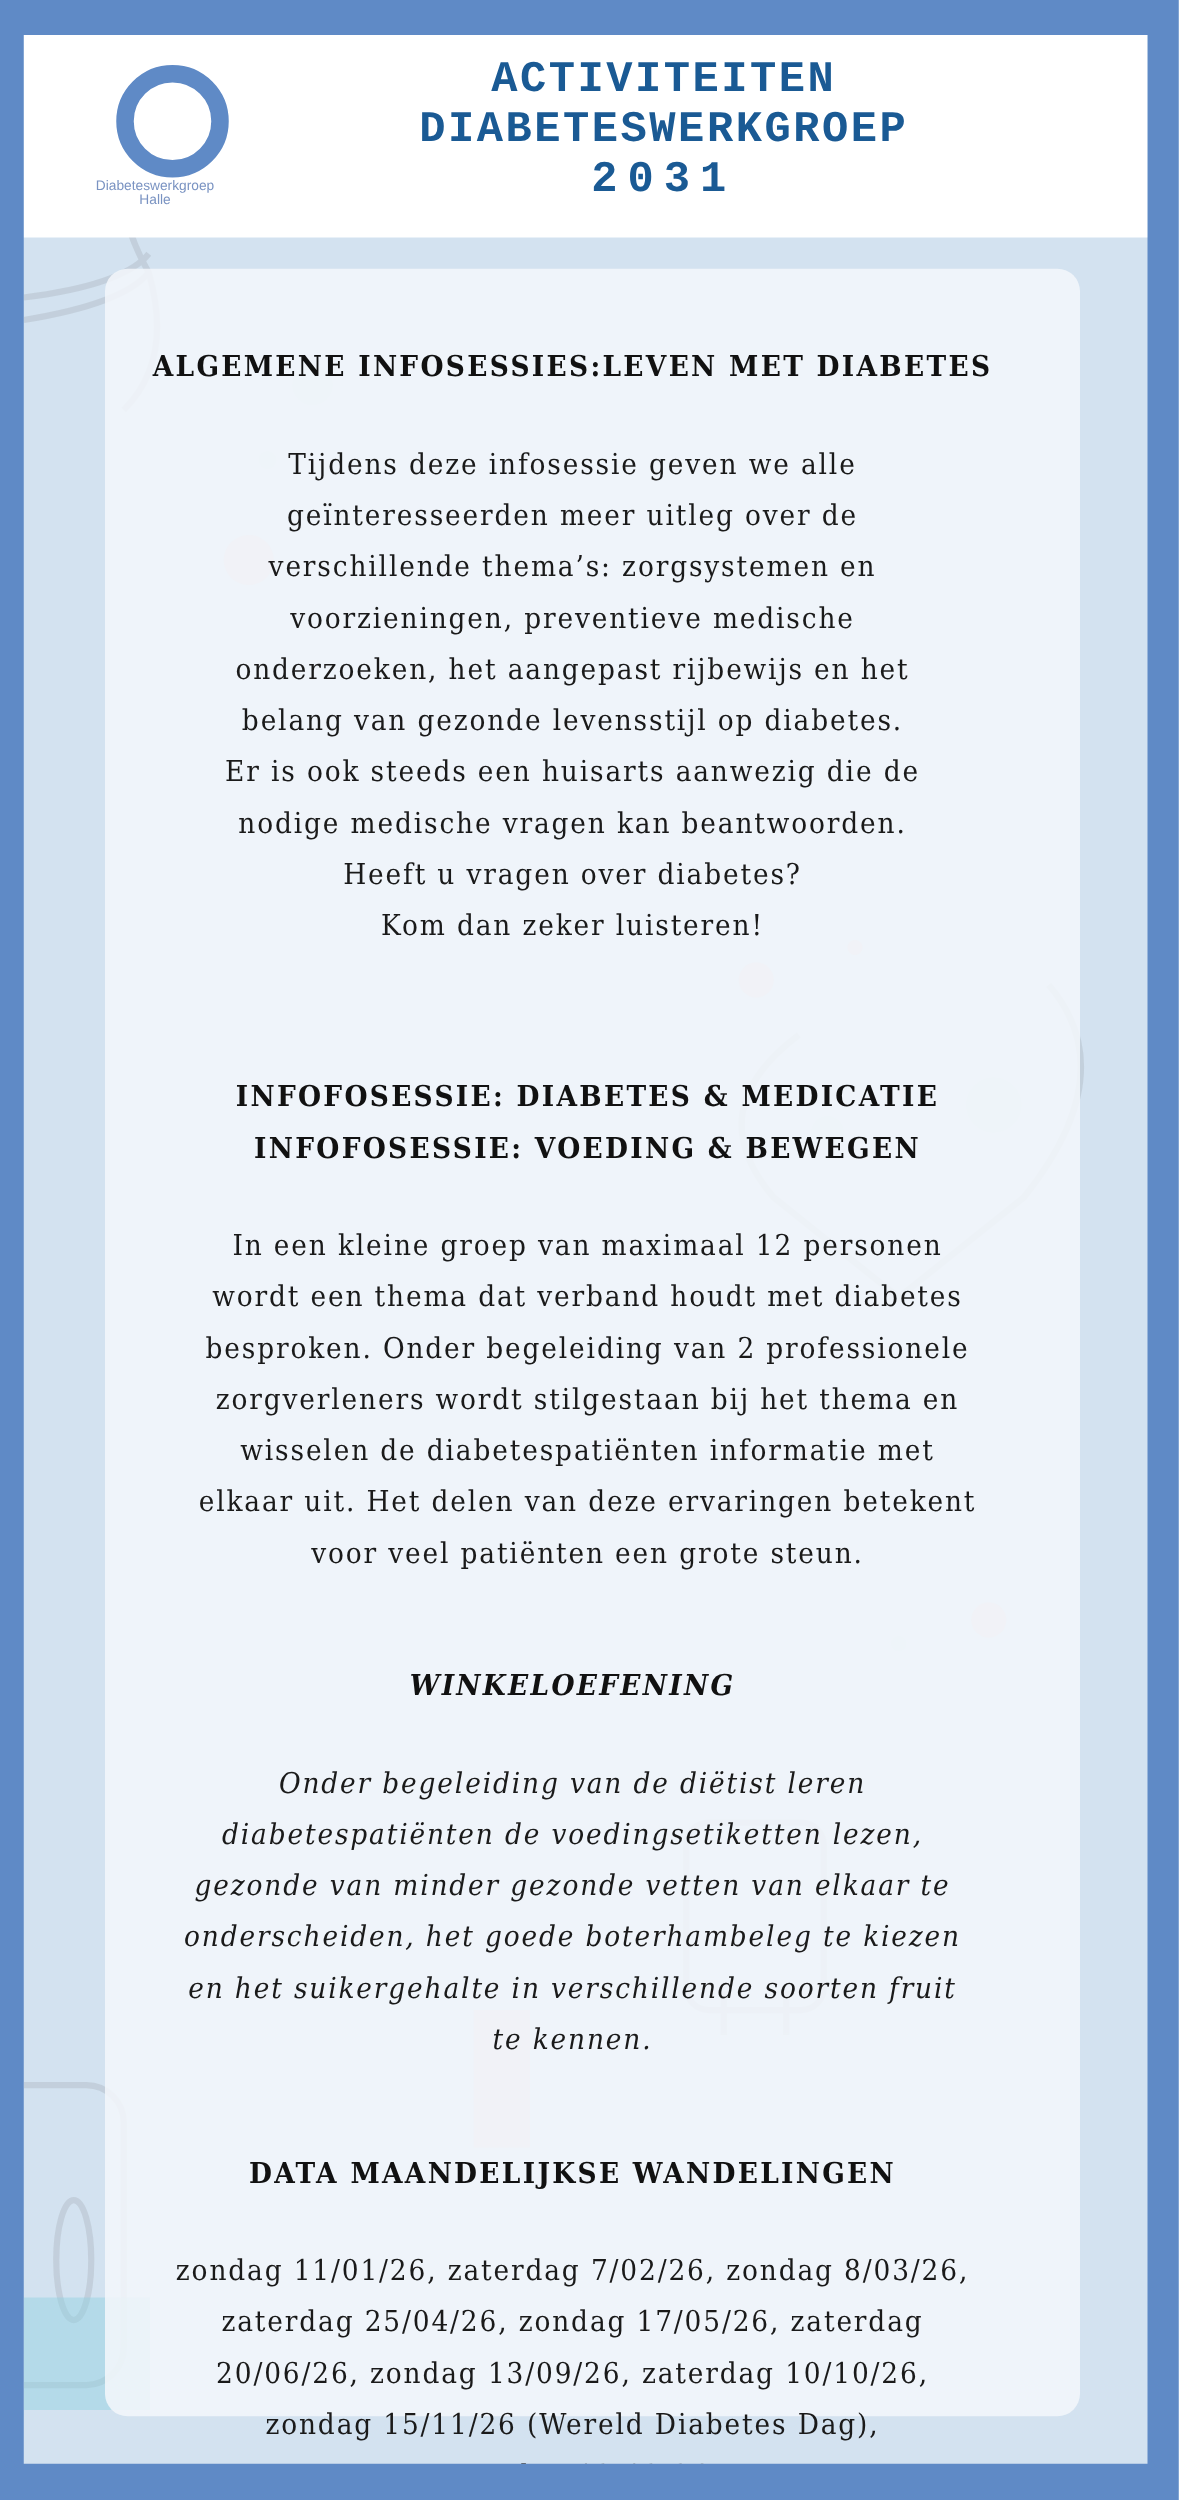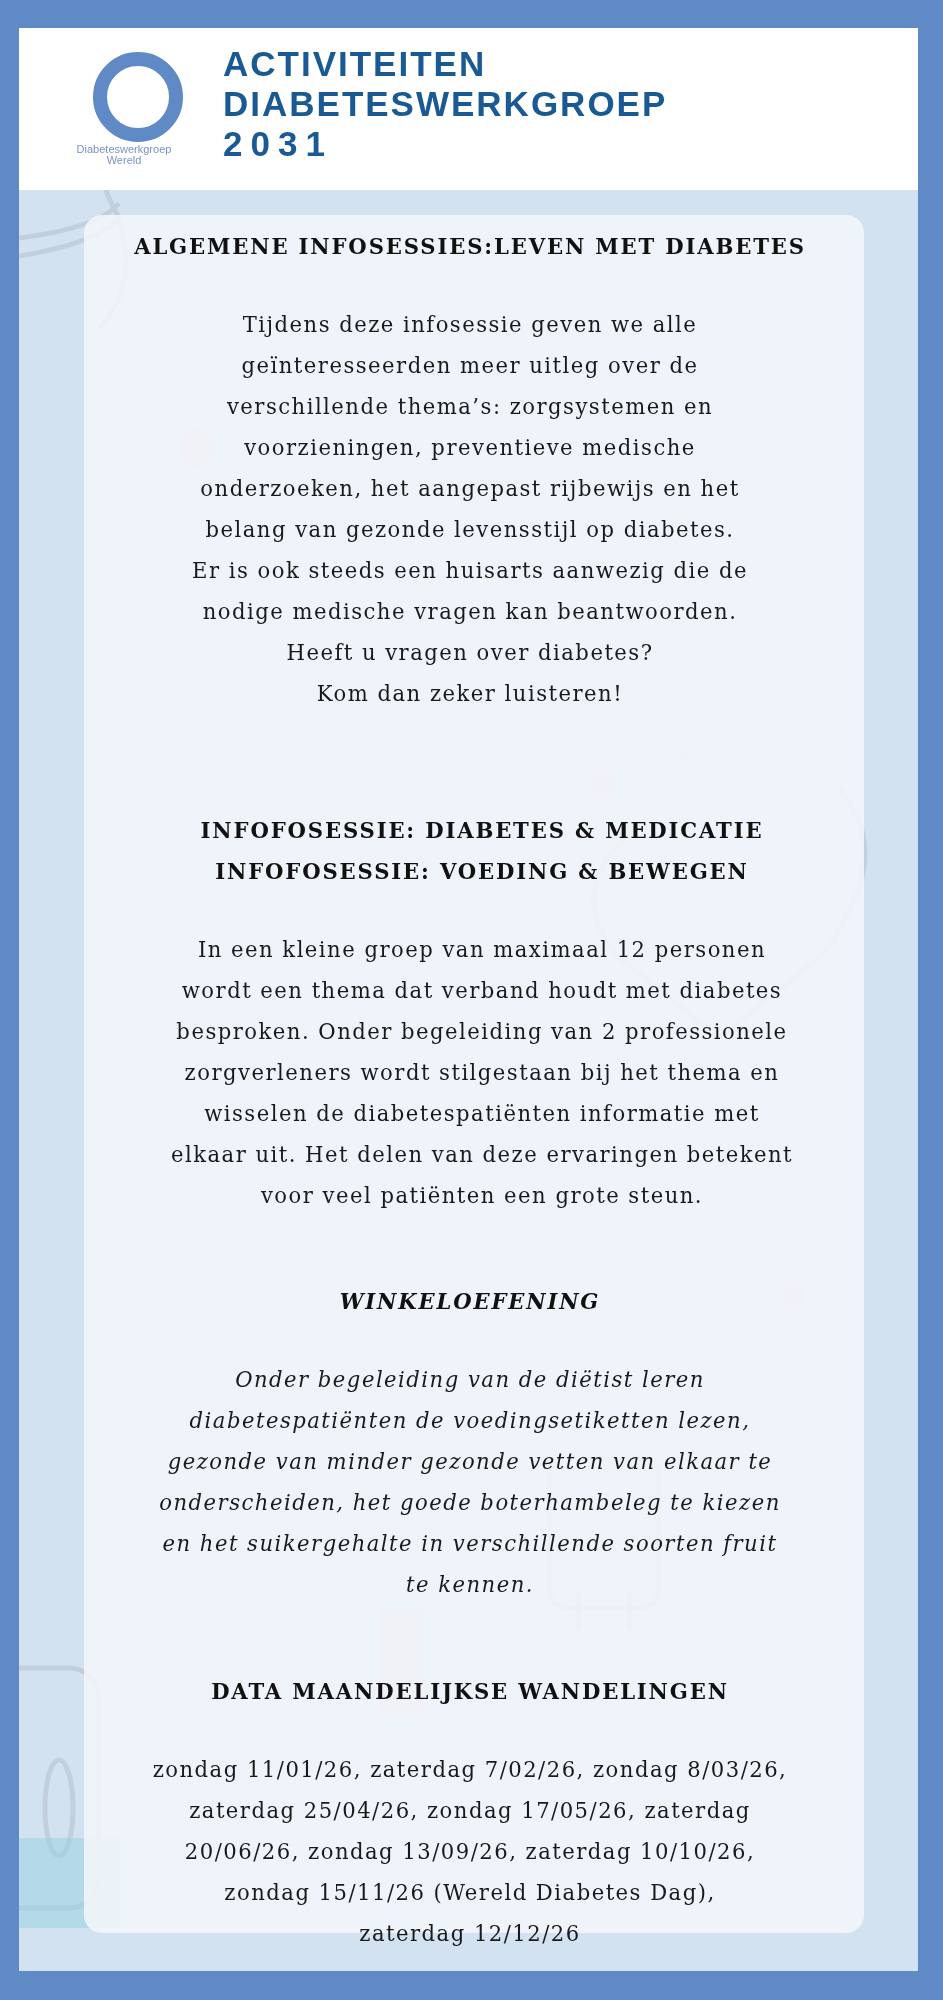--- a/index.html
+++ b/index.html
@@ -21,42 +21,42 @@
   .logo-ring {
     position:absolute; left:30px; top:4px; width:62px; height:62px;
     border:14px solid #5f8ac6; border-radius:50%;
   }
   .logo-text {
     position:absolute; left:0; top:96px; width:122px; text-align:center;
     font-family:"Liberation Sans", sans-serif; font-size:11px; line-height:11px;
     color:#7a93c2;
   }
   .title {
-    position:absolute; left:204px; top:16px; width:640px; text-align:left;
-    font-family:Liberation Sans, sans-serif; font-weight:bold; color:#1a5a94;
+    position:absolute; left:192px; top:16px; width:640px; text-align:center;
+    font-family:Liberation Mono, monospace; font-weight:bold; color:#1a5a94;
     font-size:35px; line-height:40px; letter-spacing:2px;
   }
   .title .year { letter-spacing:8px; }
   .deco { position:absolute; pointer-events:none; }
   .card {
     position:absolute; left:65px; top:187px; width:780px; height:1718px;
     background:rgba(242,246,251,0.88); border-radius:18px;
   }
   .section-title {
     text-align:center; font-weight:bold; color:#111;
     font-size:23px; letter-spacing:2px; line-height:41px; margin:0;
     font-family:"DejaVu Serif", serif;
     transform:scaleX(0.92);
   }
   .body-text {
     text-align:center; color:#1a1a1a; font-size:23px; line-height:41px;
     letter-spacing:1.6px; margin:0;
     transform:scaleX(0.92);
   }
-  .block { position:absolute; left:12px; width:748px; }
+  .block { position:absolute; left:0; width:748px;margin-top:48px; }
 </style>
 </head>
 <body>
 
 <div class="frame">
 
   <svg class="deco" width="899" height="1943" style="left:0;top:0;">
     <g fill="none" stroke="#b9c4cf" stroke-width="5" opacity="0.6">
       <path d="M84 55 Q70 100 0 115"></path>
       <path d="M100 175 Q80 200 0 210"></path>
@@ -83,21 +83,21 @@
       <rect x="360" y="1580" width="45" height="110" fill="#f5c0bc"></rect>
       <rect x="-19" y="1810" width="120" height="90" fill="#8fd0e0"></rect>
     </g>
   </svg>
 
   <div class="header">
     <div class="logo">
       <div class="logo-ring"></div>
       <div class="logo-text">
         <div>Diabeteswerkgroep</div>
-        <div>Wereld</div>
+        <div>Halle</div>
       </div>
     </div>
     <div class="title">
       <div>ACTIVITEITEN</div>
       <div>DIABETESWERKGROEP</div>
       <div class="year">2031</div>
     </div>
   </div>
 
   <div class="card">

